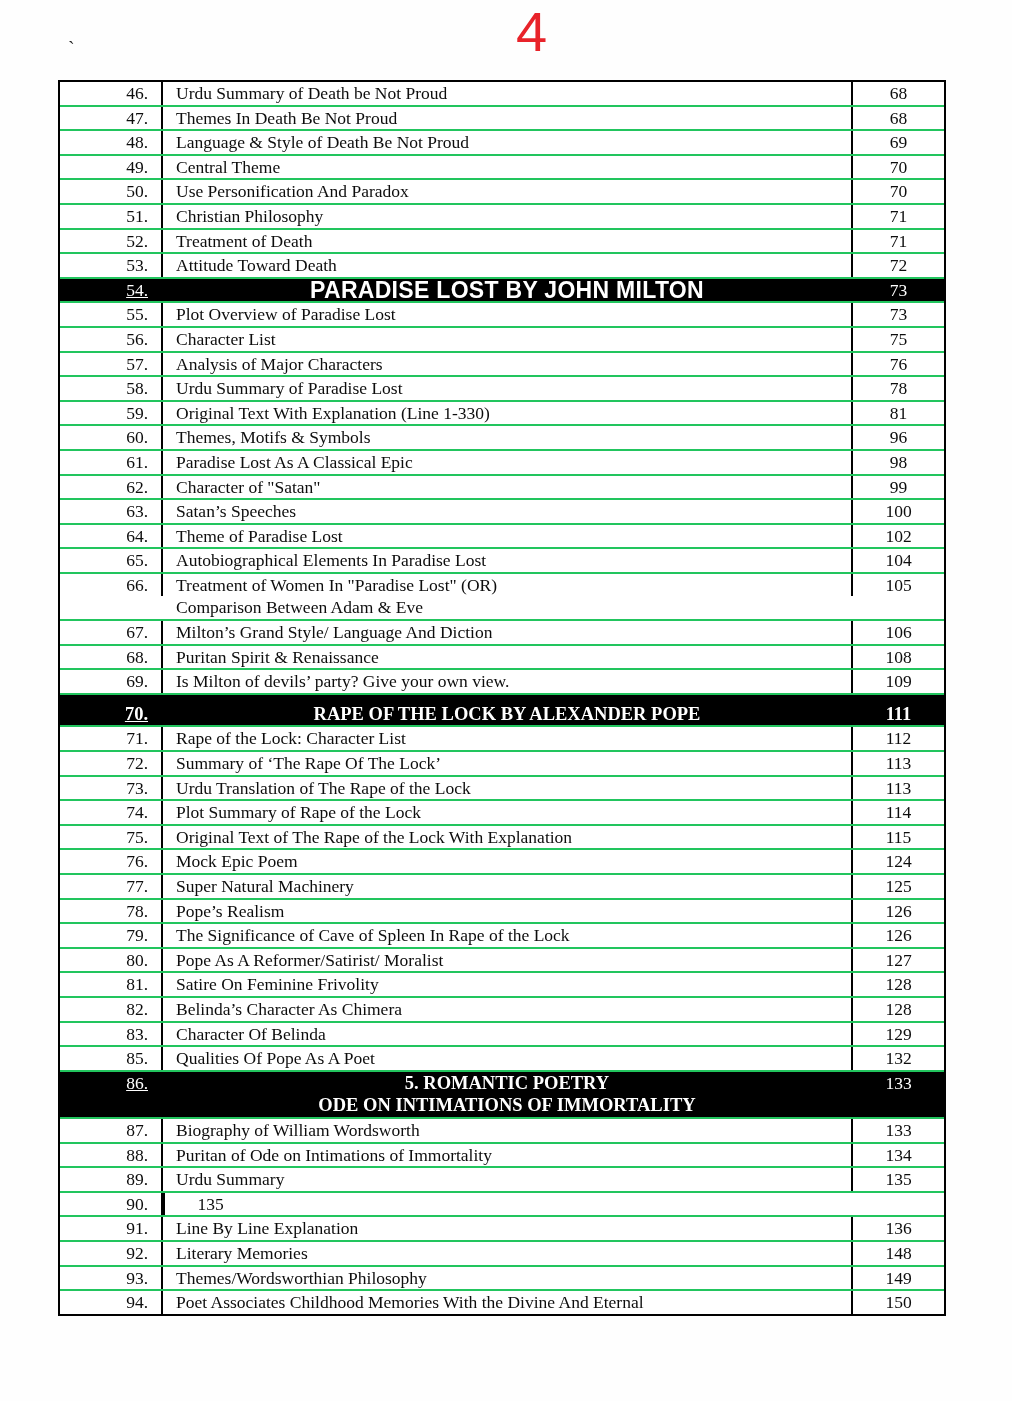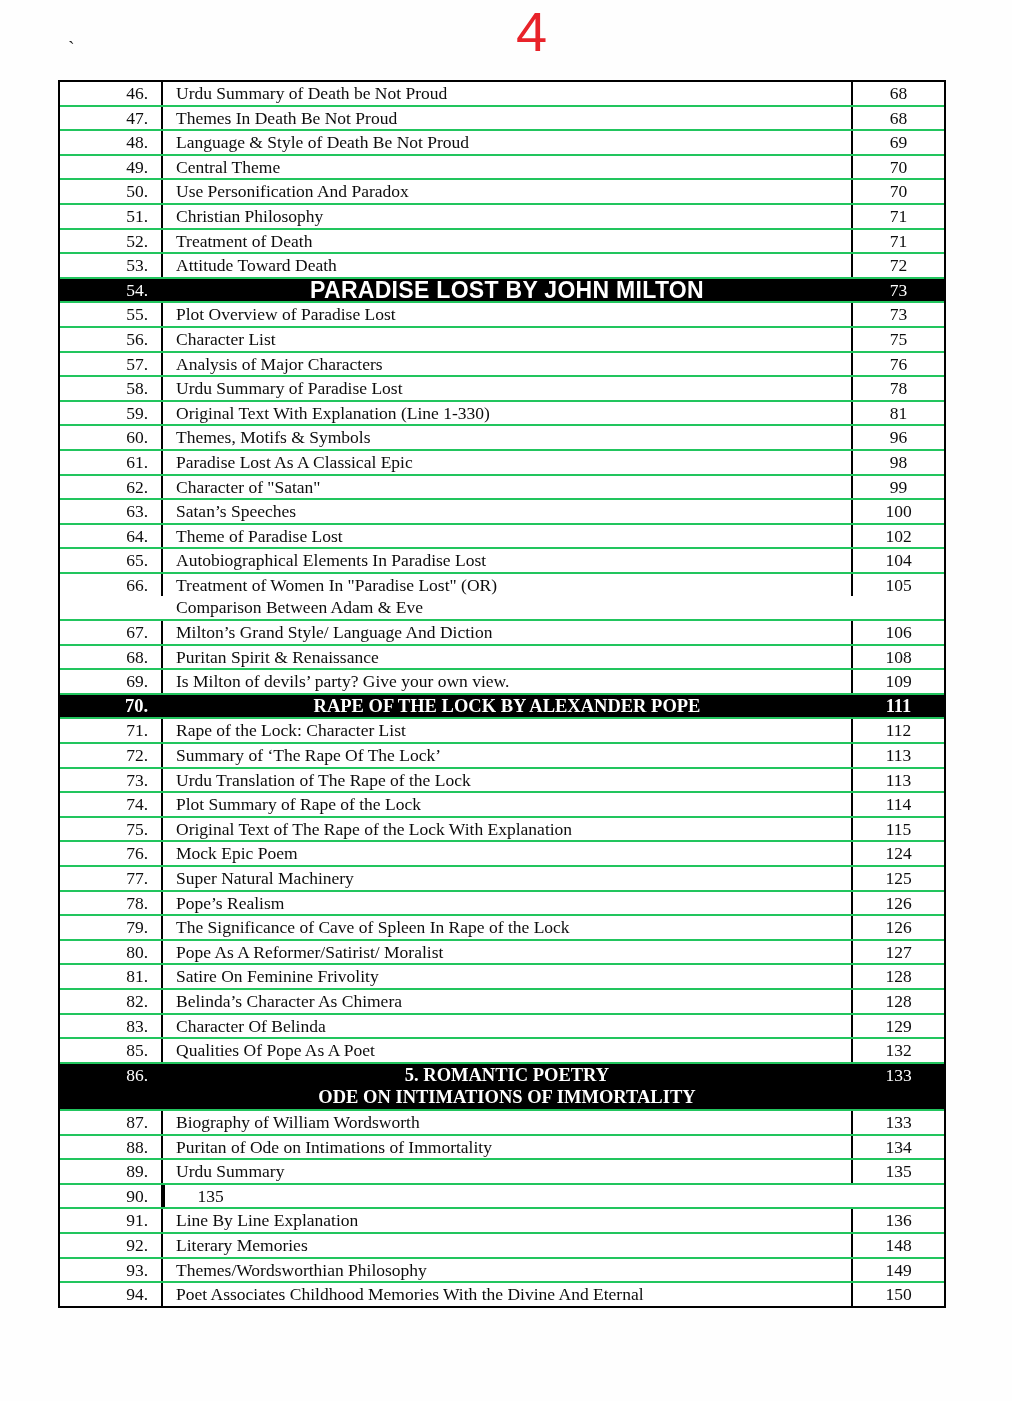--- a/index.html
+++ b/index.html
@@ -82,32 +82,33 @@
     text-align: justify;
     text-align-last: justify;
     padding-right: 10px;
     white-space: normal;
   }
   
   .section {
     background: #000;
     color: #fff;
   }
-  .section .col-no { border-right-color: #000; }
+  .section .col-no { border-right-color: #000; text-decoration: underline; }
   .section .col-page { border-left-color: #000; }
   .section .col-title { text-align: center; padding-left: 0; padding-right: 0; }
   .section-sans .col-title .line {
     font-family: Liberation Sans, sans-serif;
     font-weight: 700;
     font-size: 23px;
     letter-spacing: 0.3px;
   }
   .section-serif-bold .line {
     font-weight: 700;
     font-size: 18.5px;
+    margin-top: 8px;
   }
   .section-serif .col-title .line {
     font-weight: 700;
     font-size: 18.5px;
   }
 </style>
 </head>
 <body>
 
 <div class="page">

